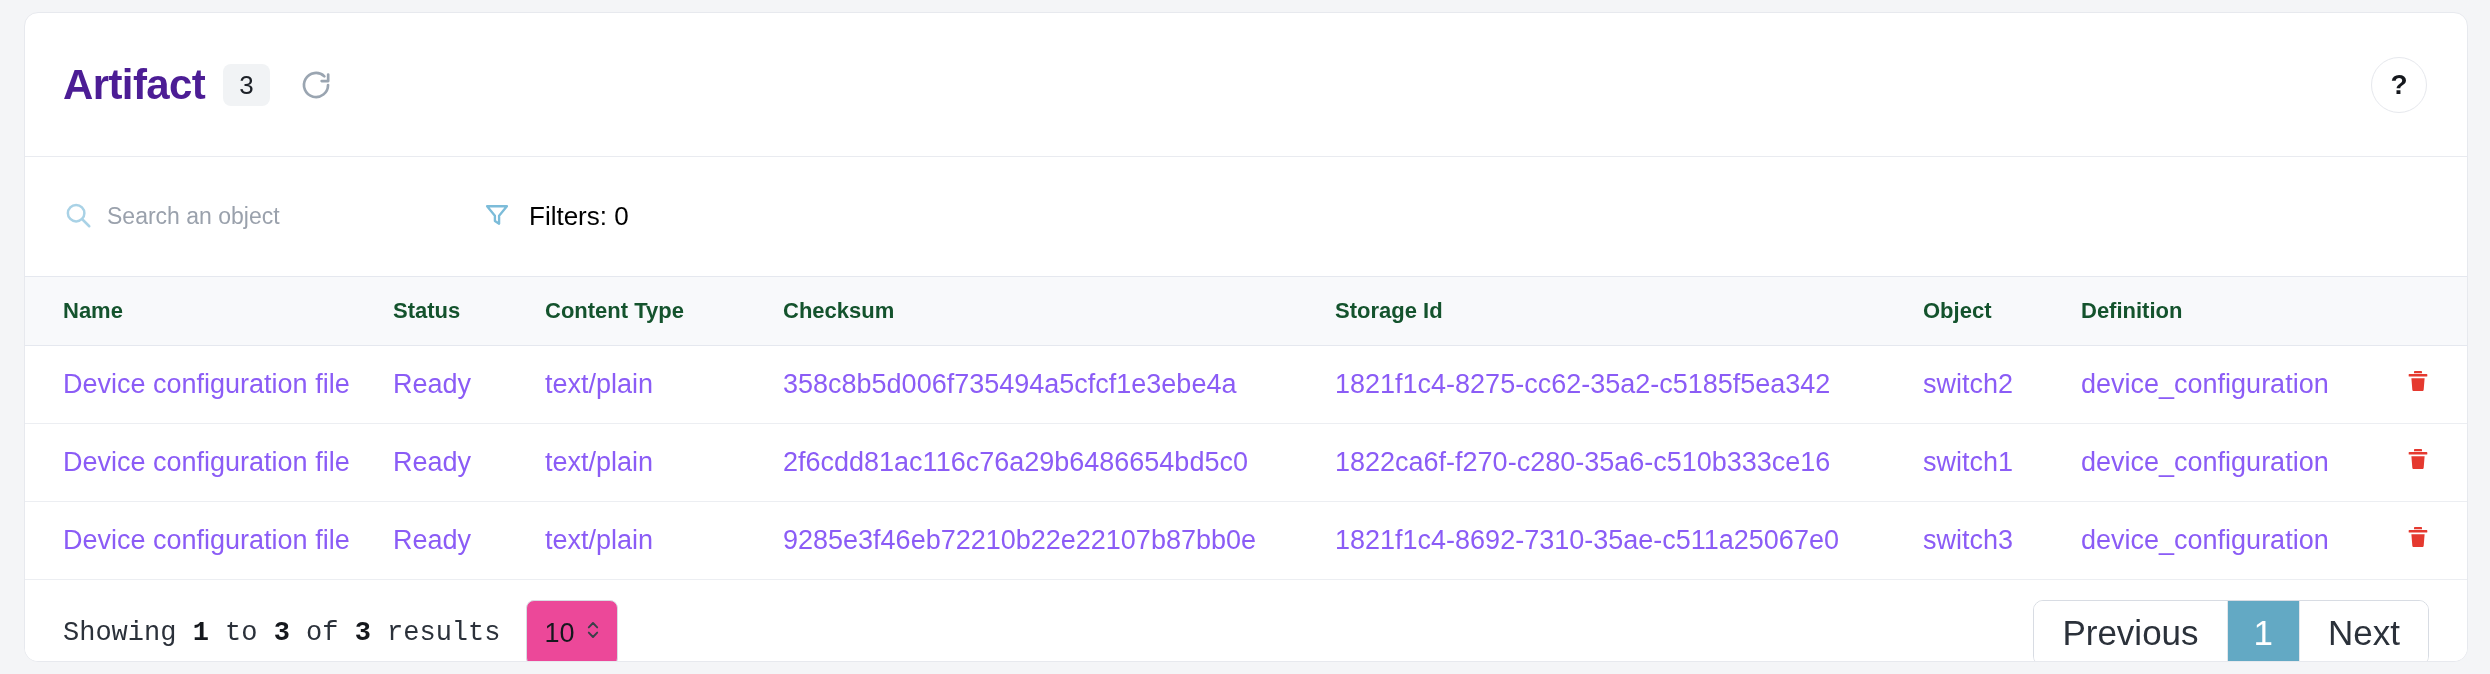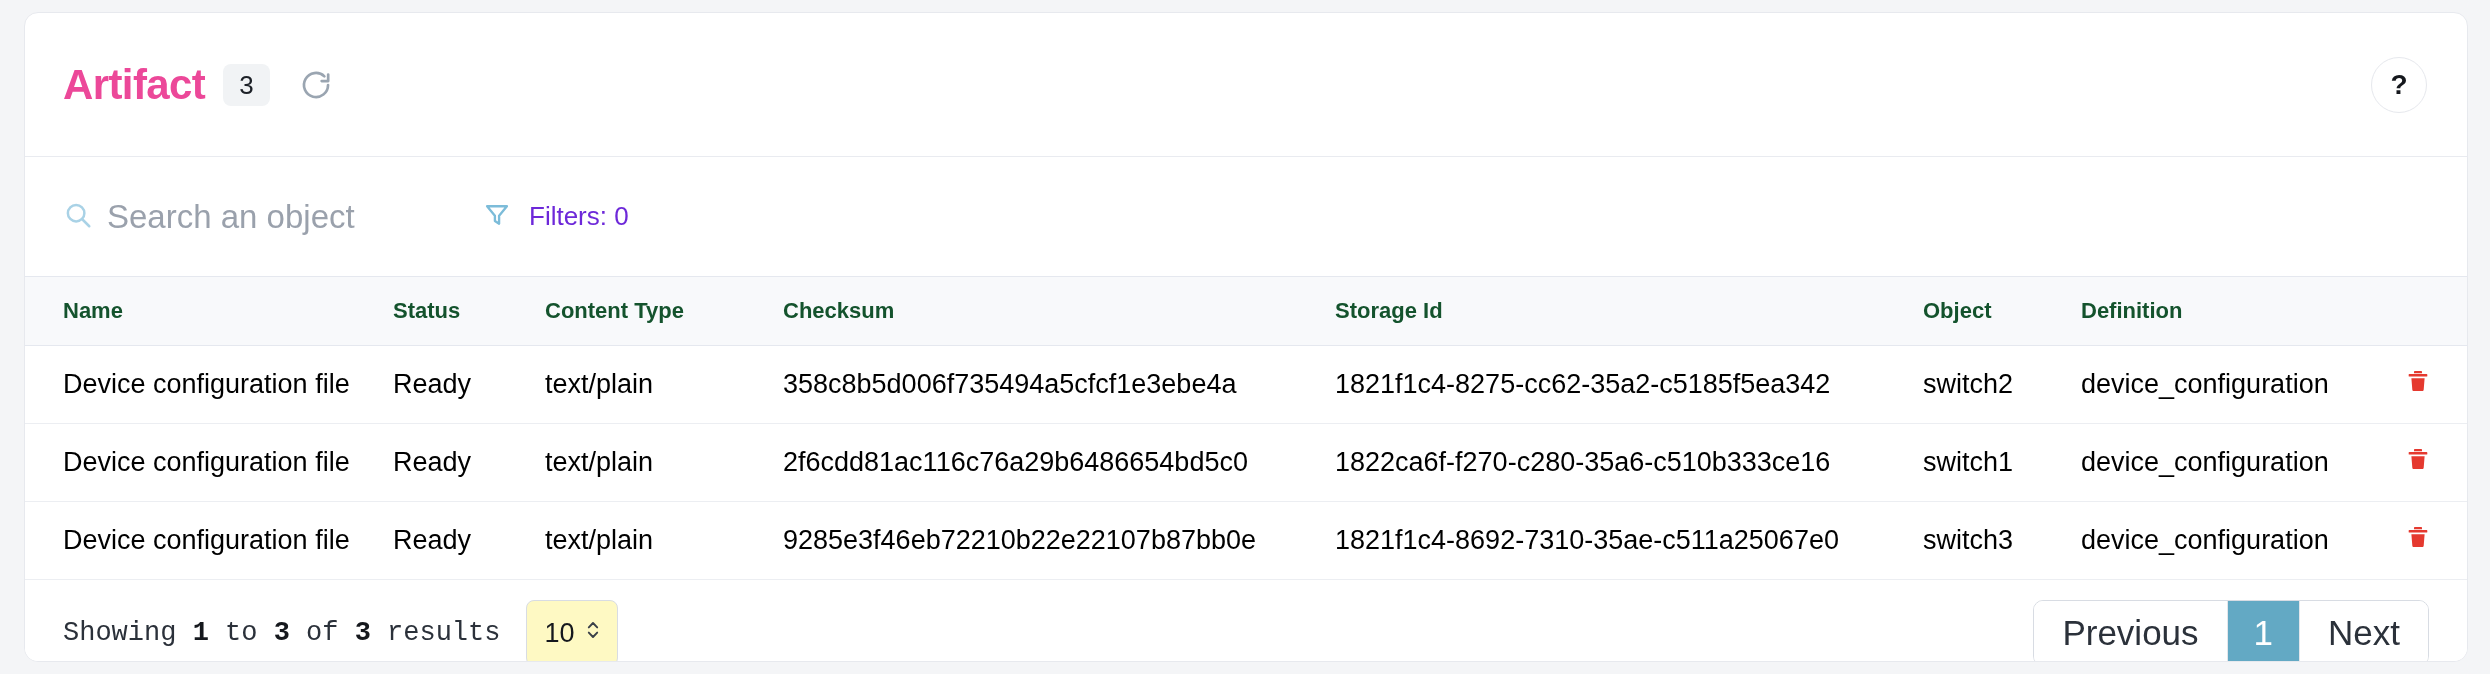--- a/index.html
+++ b/index.html
@@ -27,21 +27,21 @@
     flex: 0 0 144px;
     border-bottom: 1px solid #e9ebf0;
     display: flex;
     align-items: center;
     padding: 0 40px 0 38px;
   }
   .title-group { display: flex; align-items: center; gap: 18px; }
   .page-title {
     font-size: 42px;
     font-weight: bold;
-    color: #ec4899;
+    color: #4c1d95;
     letter-spacing: -0.6px;
   }
   .count-badge {
     background: #f1f3f5;
     color: #1c2027;
     font-size: 26px;
     font-weight: 500;
     border-radius: 8px;
     padding: 8px 16px;
     min-width: 46px;
@@ -73,46 +73,46 @@
     flex: 0 0 120px;
     display: flex;
     align-items: center;
     padding: 0 38px;
     border-bottom: 1px solid #e5e8ef;
   }
   .search-wrap { display: flex; align-items: center; gap: 14px; width: 420px; }
   .search-input {
     border: none; outline: none;
     font-family: "Liberation Sans", sans-serif;
-    font-size: 33px;
+    font-size: 23px;
     color: #a21caf;
     background: transparent;
     width: 340px;
   }
   .search-input::placeholder { color: #9aa1ac; }
   .filters-wrap {
     display: flex; align-items: center; gap: 18px;
     cursor: pointer;
   }
-  .filters-label { font-size: 26px; color: #6d28d9; }
+  .filters-label { font-size: 26px; color: #000000; }
 
   
   .table { width: 100%; border-collapse: collapse; table-layout: fixed; }
   .table thead tr { background: #f8f9fb; }
   .table th {
     text-align: left;
     font-size: 22px;
     font-weight: bold;
     color: #14532d;
     padding: 21px 0;
     border-bottom: 1px solid #e5e8ef;
   }
   .table td {
     font-size: 27px;
-    color: #000000;
+    color: #8b5cf6;
     padding: 22px 0;
     border-bottom: 1px solid #eceef2;
     white-space: nowrap;
     overflow: hidden;
     text-overflow: ellipsis;
   }
   .col-name      { width: 368px; padding-left: 38px !important; }
   .col-status    { width: 152px; }
   .col-content   { width: 238px; margin-left: 42px; }
   .col-checksum  { width: 552px; }
@@ -143,21 +143,21 @@
   .page-size {
     margin-left: 26px;
     width: 92px; height: 66px;
     border: 1px solid #d8dce3;
     border-radius: 8px;
     display: flex; align-items: center; justify-content: center;
     gap: 10px;
     font-size: 27px;
     color: #15181d;
     cursor: pointer;
-    background: #fef9c3;
+    background: #ec4899;
   }
   .footer-spacer { flex: 1 1 auto; }
   .pager {
     display: flex;
     border: 1px solid #d8dce3;
     border-radius: 10px;
     overflow: hidden;
     height: 66px;
     background: #fff;
   }

